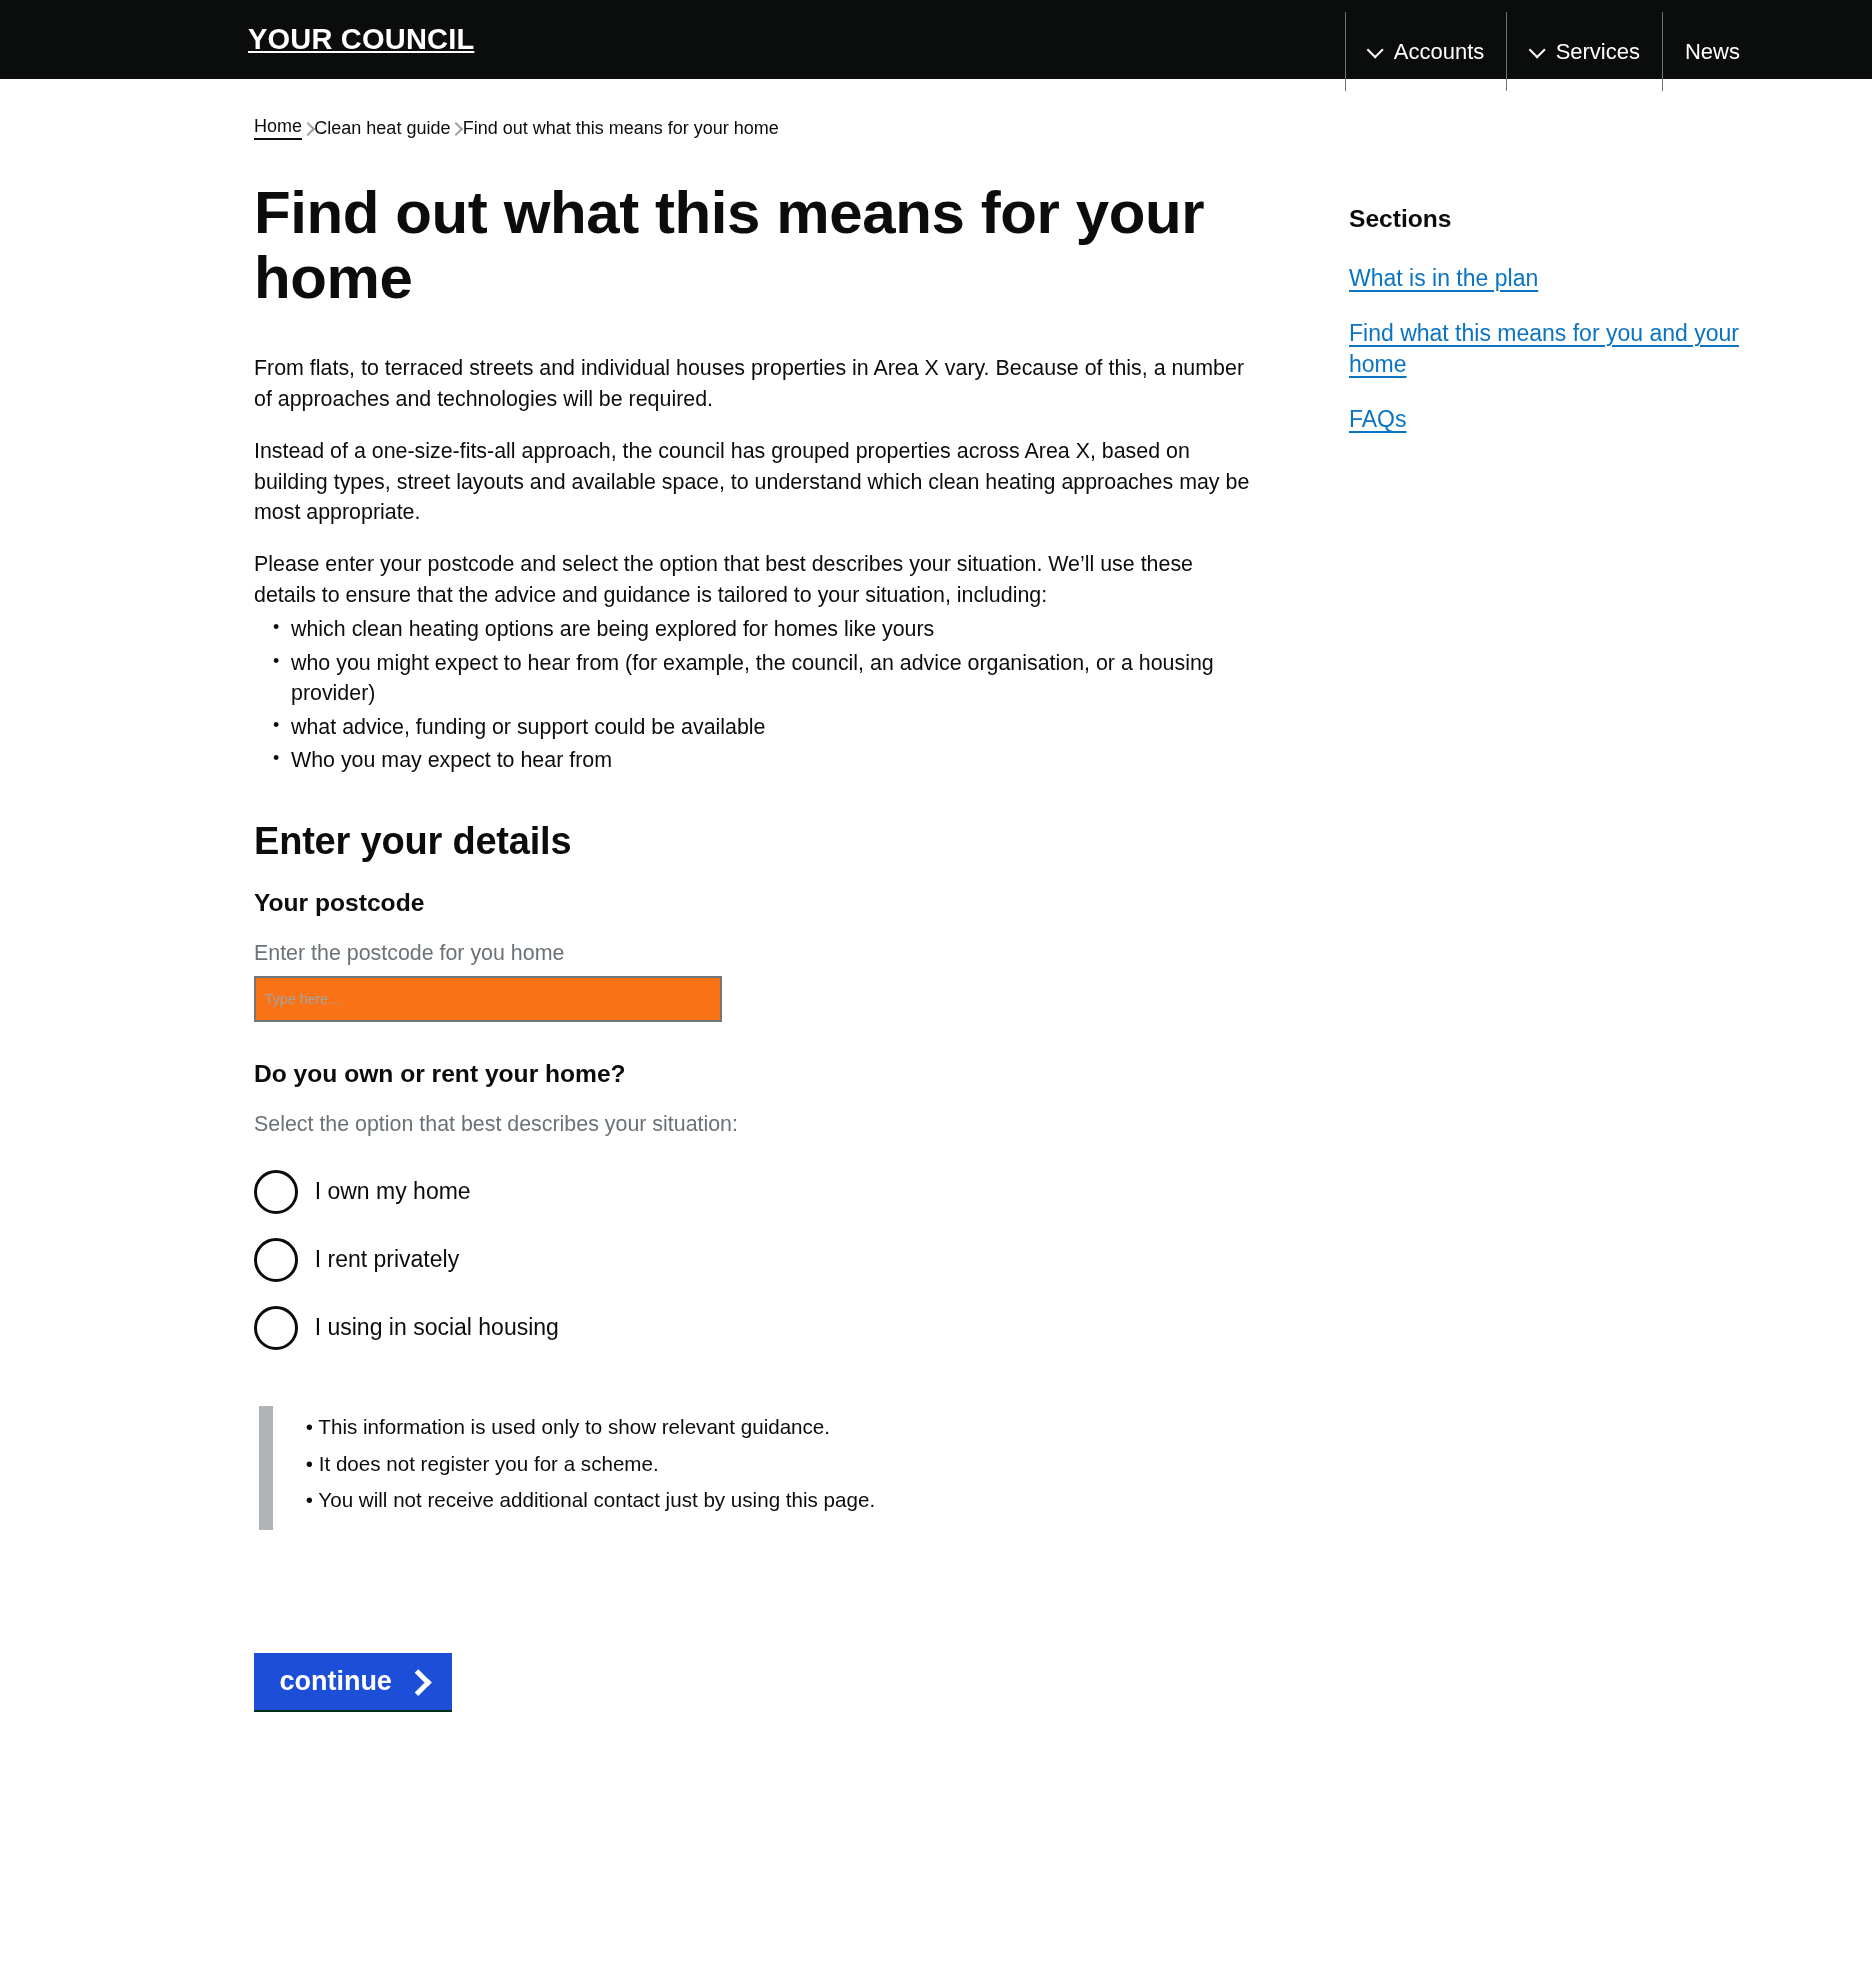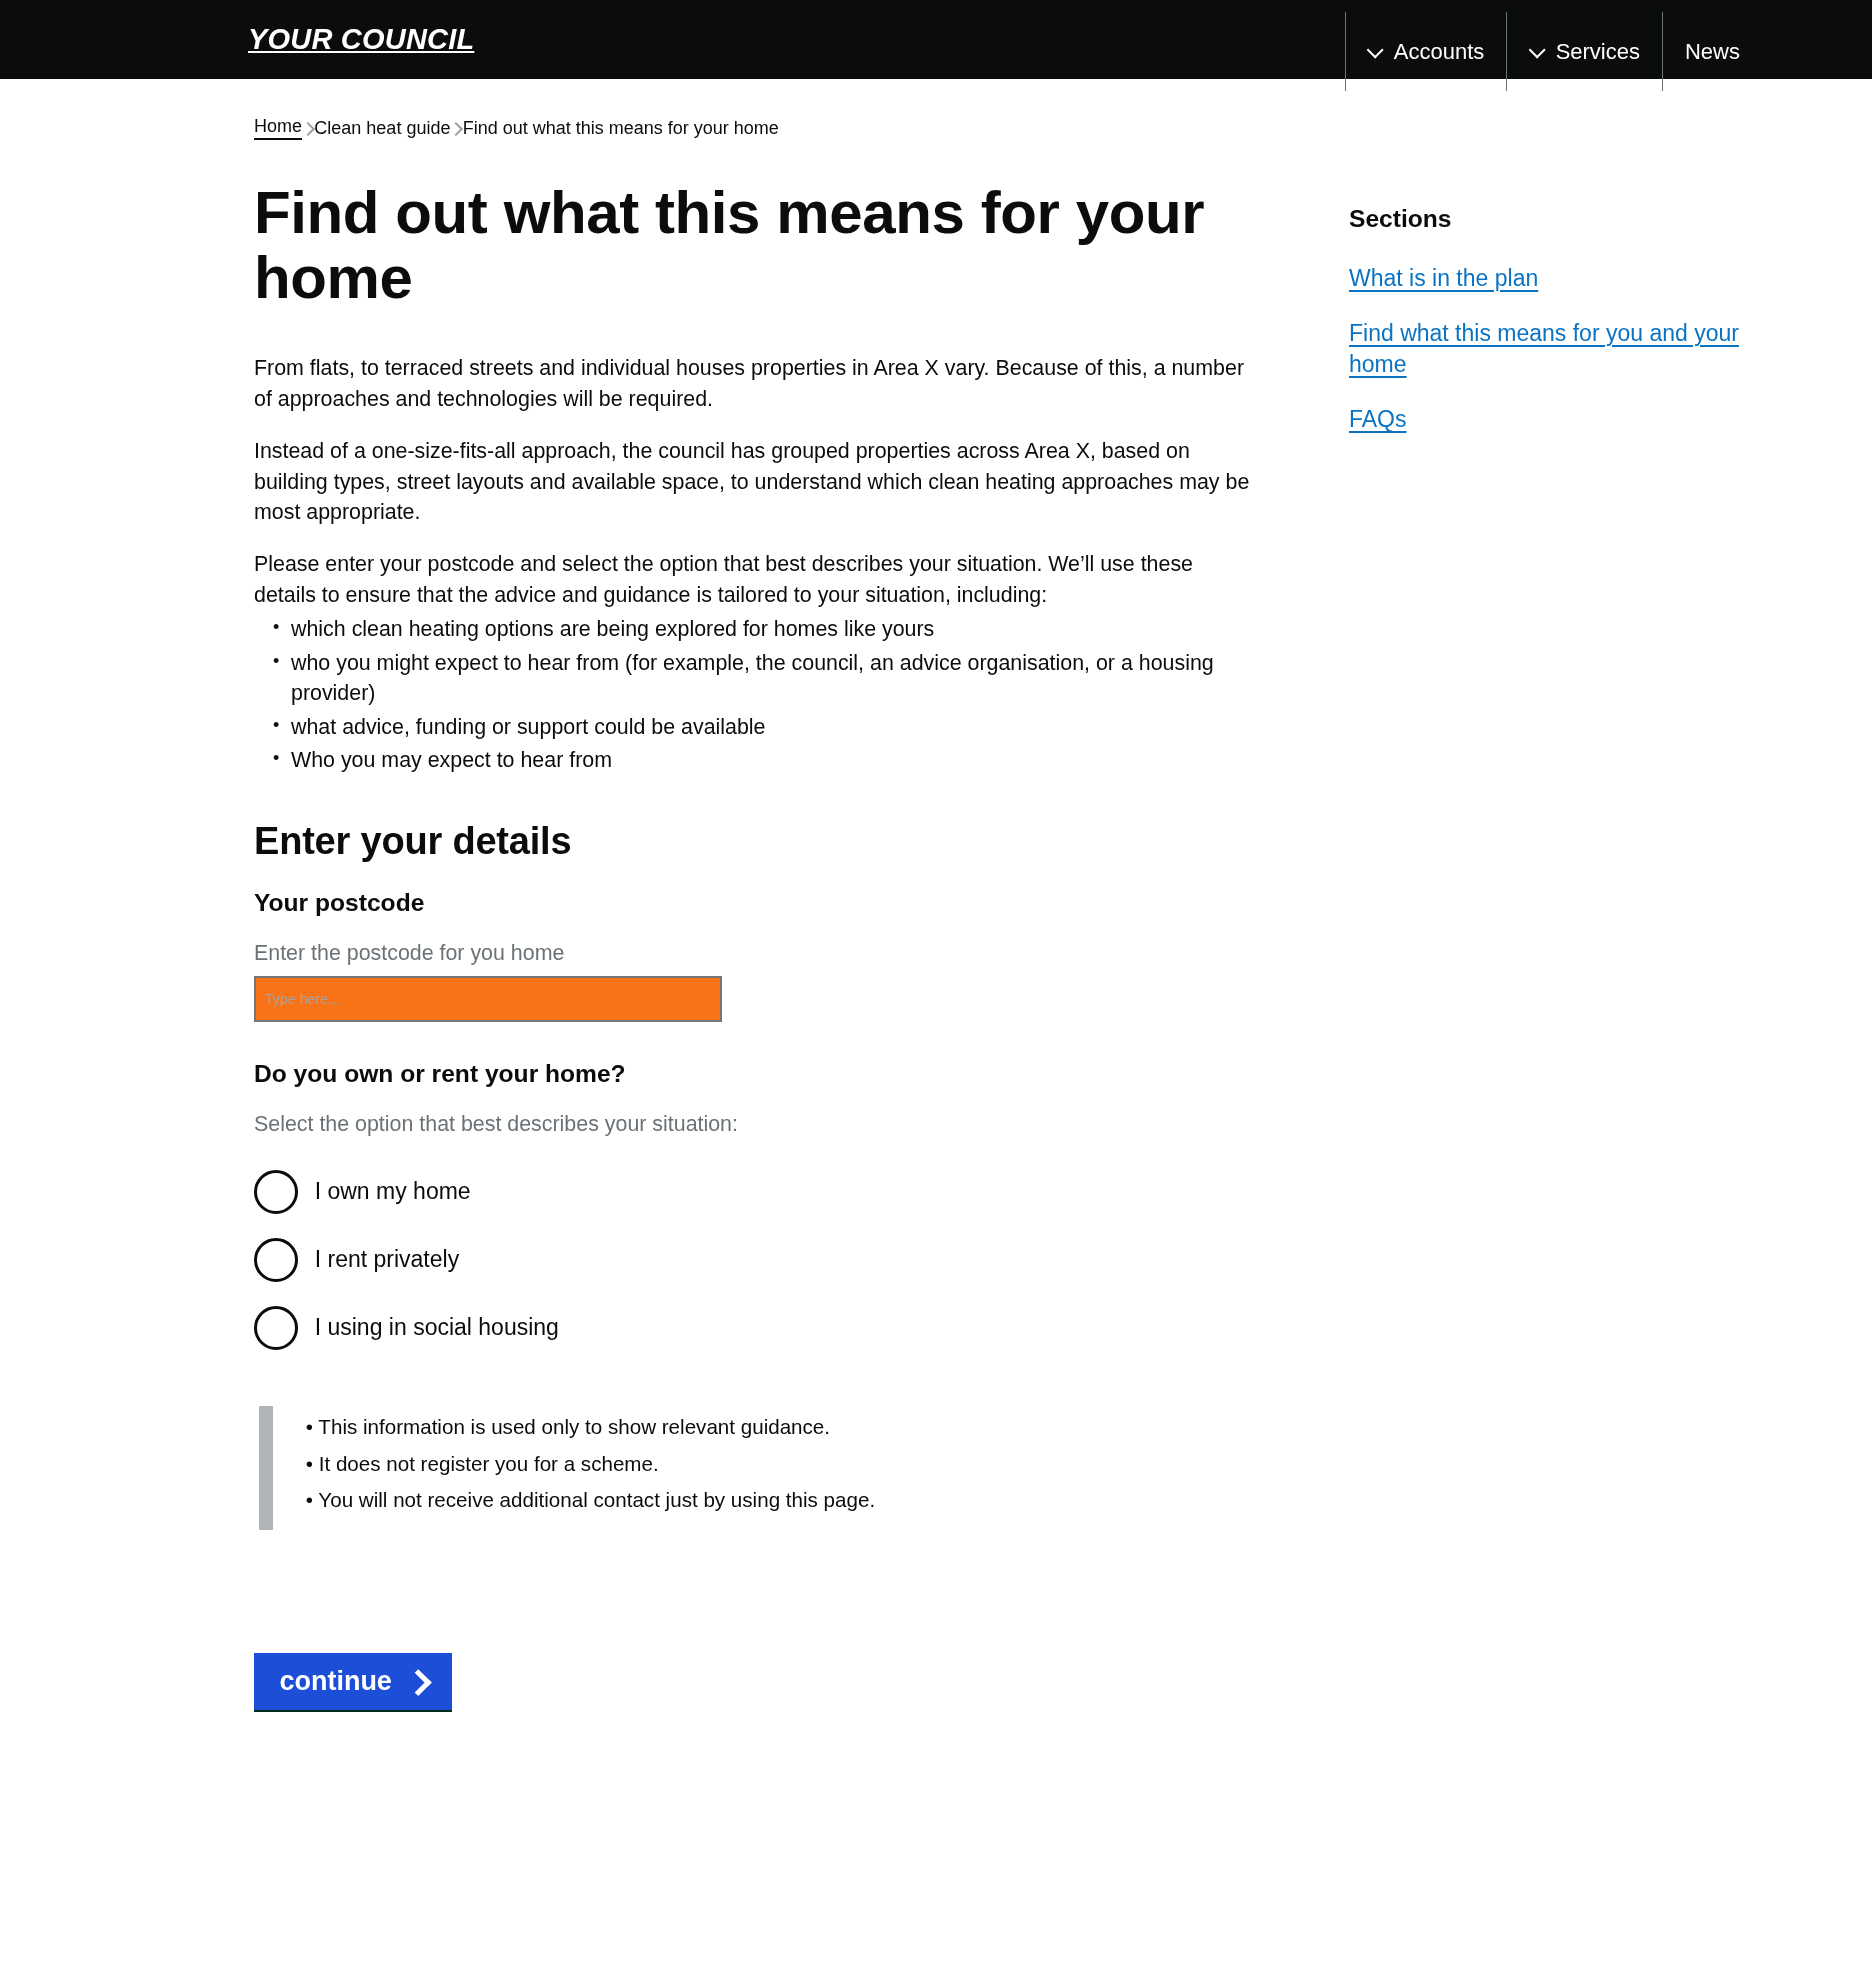--- a/index.html
+++ b/index.html
@@ -28,21 +28,20 @@
     box-sizing: border-box;
   }
   .brand {
     color: #ffffff;
     font-size: 29px;
     font-weight: 700;
     letter-spacing: 0.2px;
     margin-left: 248px;
     line-height: 1;
     white-space: nowrap;
-    font-style: italic;
   }
   .header-nav {
     position: absolute;
     right: 132px;
     top: 12px;
     height: 79px;
     display: flex;
     align-items: stretch;
   }
   .nav-item {

